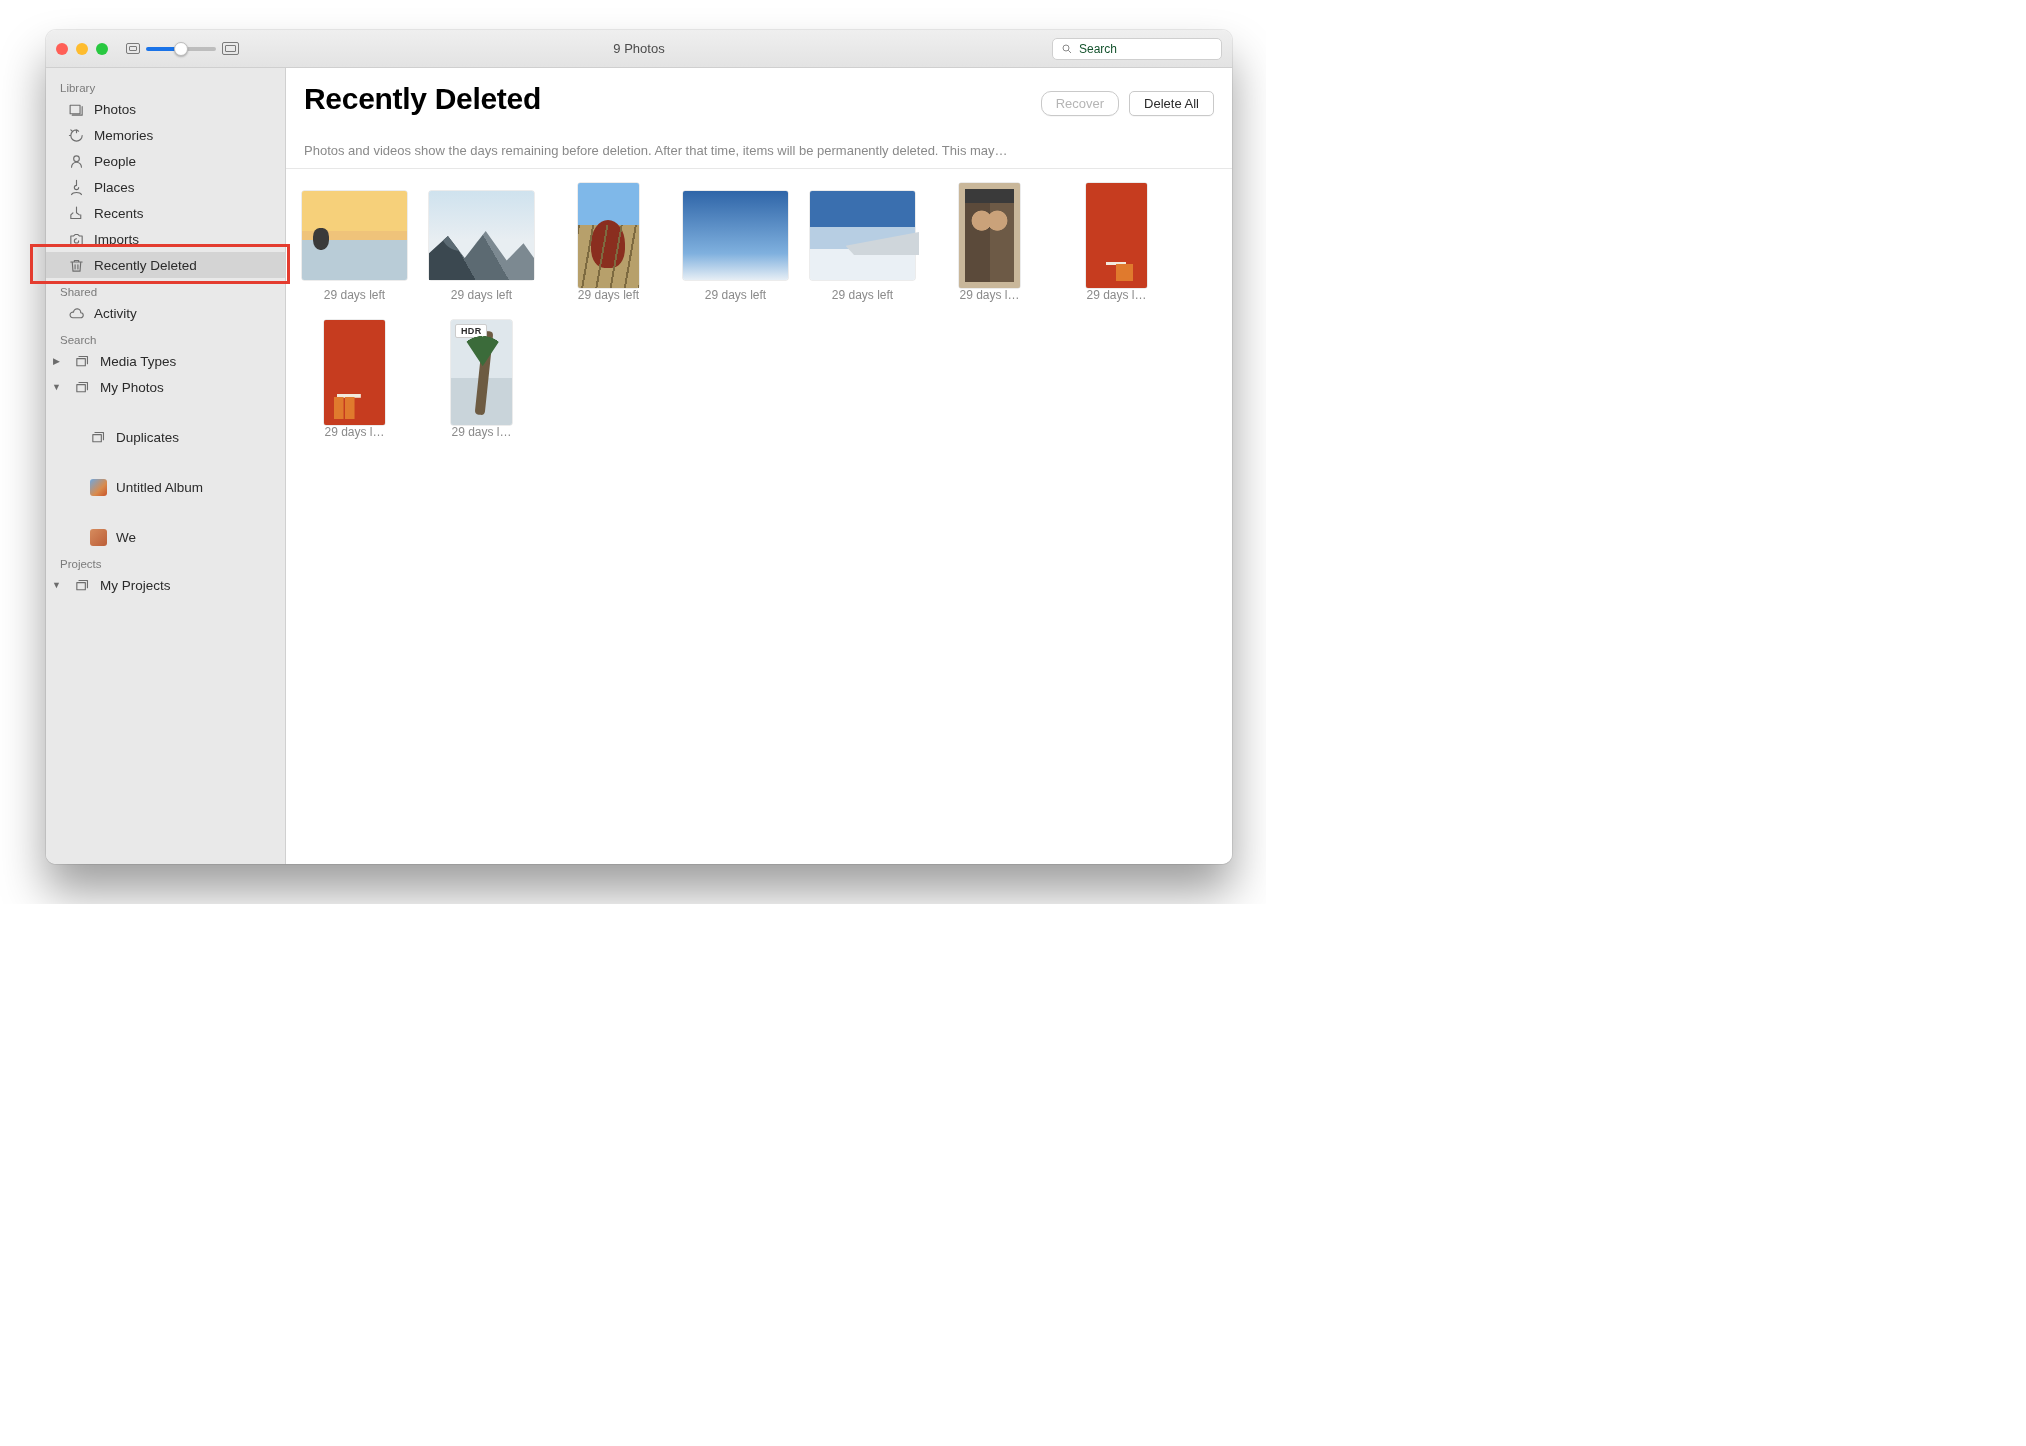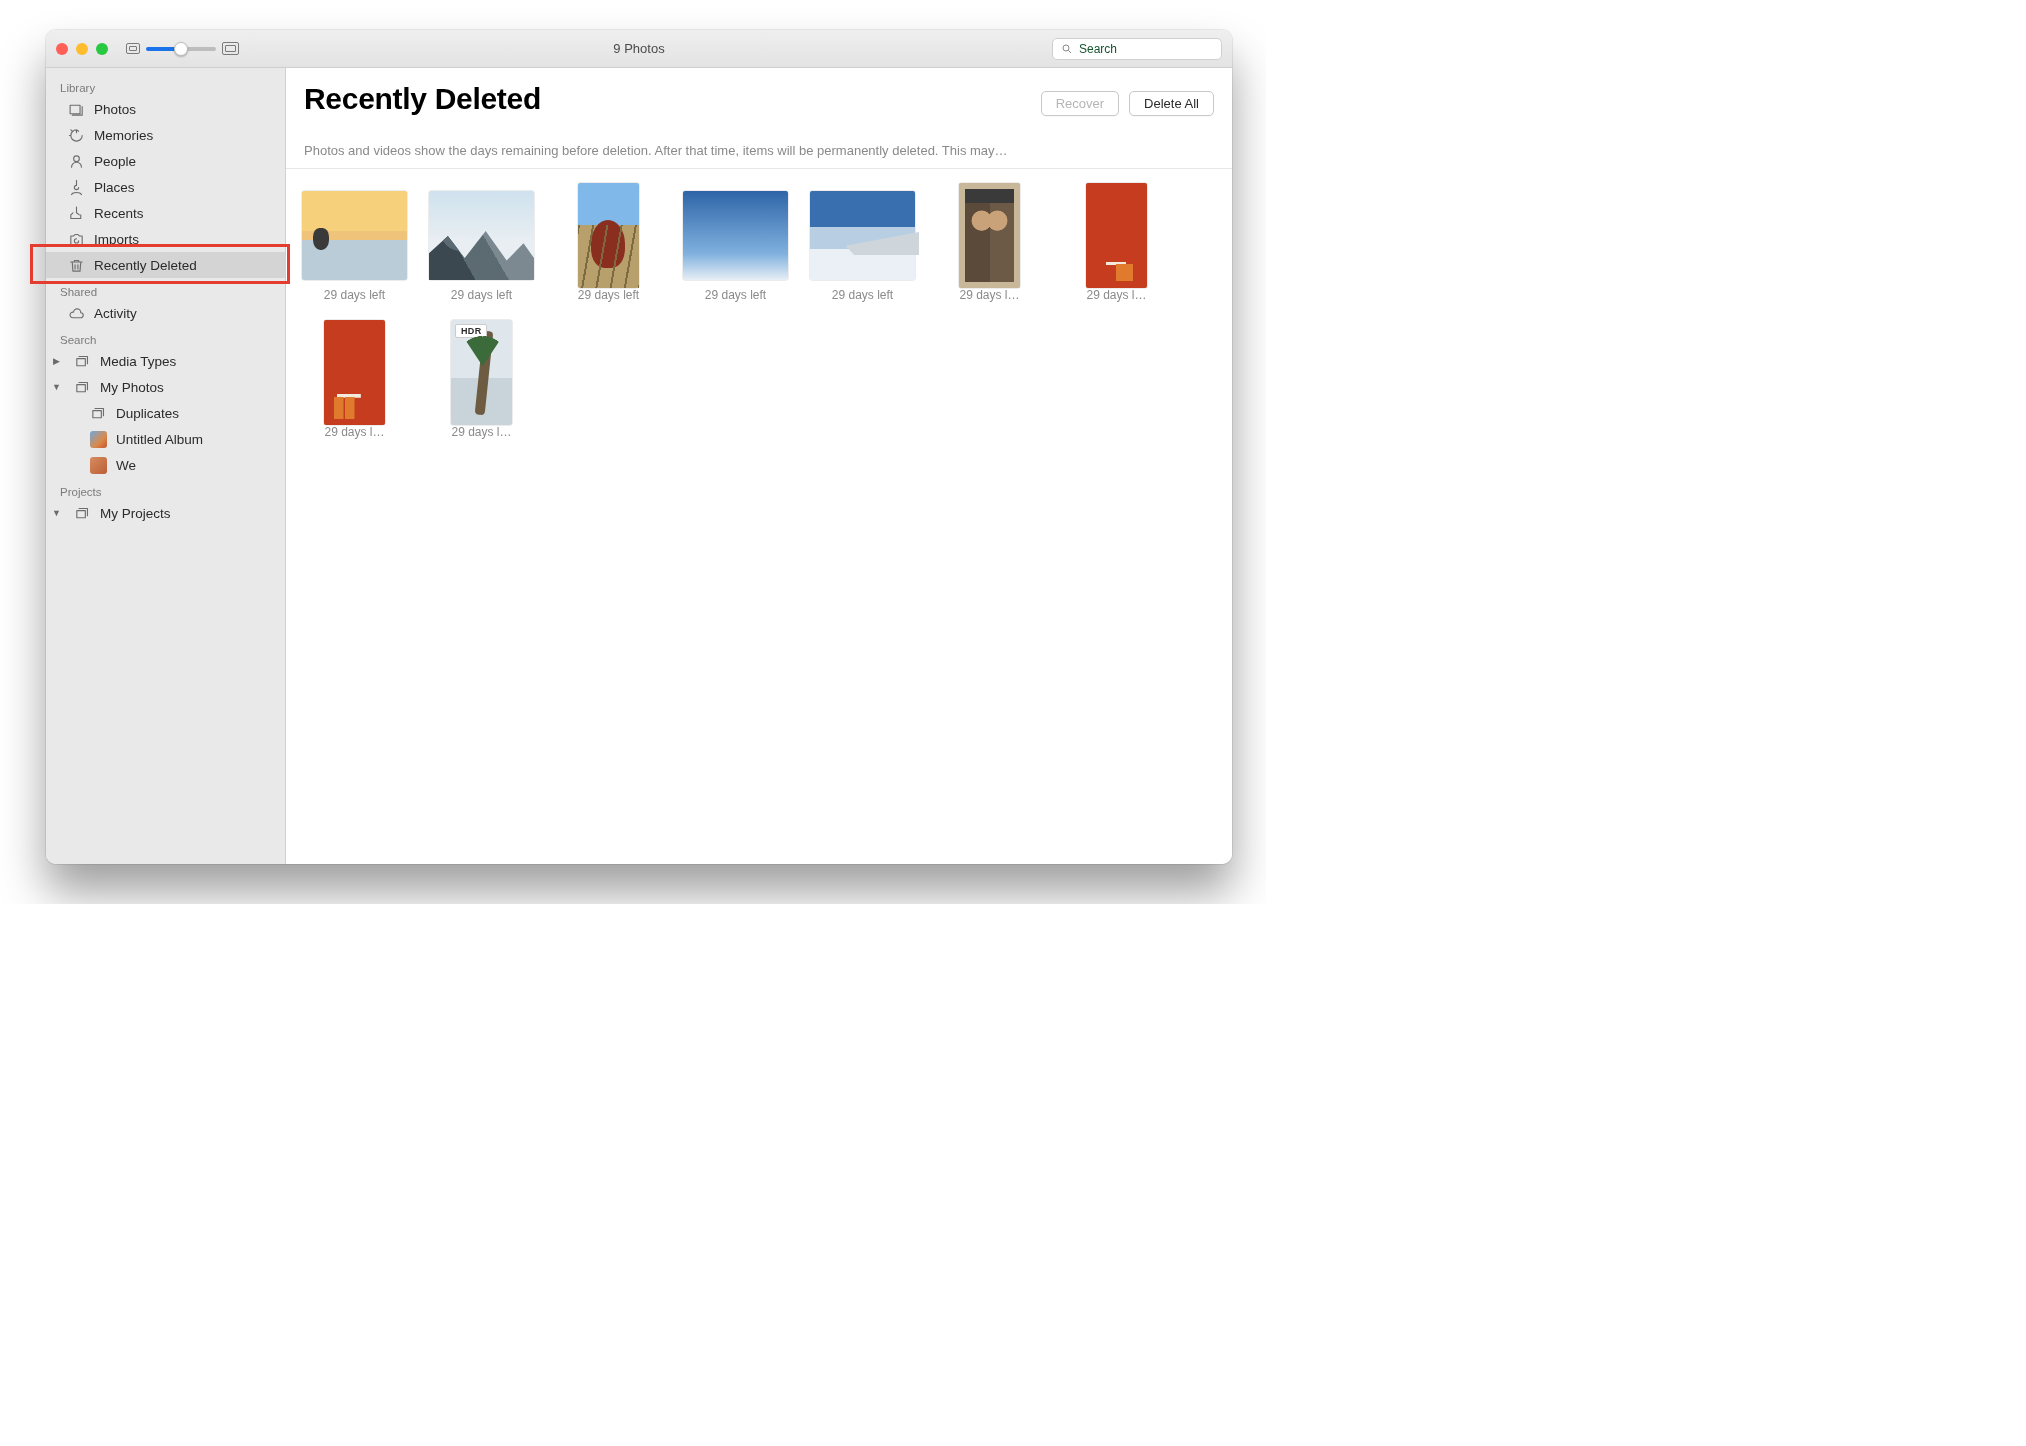--- a/index.html
+++ b/index.html
@@ -97,21 +97,21 @@
     font-size: 11.5px; color: var(--text-label); font-weight:500;
   }
   .sb-item {
     display:flex; align-items:center;
     gap:9px;
     height:26px;
     padding: 0 10px 0 22px;
     cursor: default;
     white-space: nowrap;
   }
-  .sb-item.indent { padding-left: 44px; }
+  .sb-item.indent { padding-left: 44px; margin-top: 24px; }
   .sb-item .disclosure {
     width: 9px; display:inline-flex; justify-content:center; color:#6b6b6b;
     font-size: 9px; margin-left:-16px; margin-right:4px;
   }
   .sb-item.selected { background: var(--selected-bg); }
   .sb-ico { width:17px; height:17px; display:flex; align-items:center; justify-content:center; color:#6d6d6d; flex-shrink:0;}
   .sb-ico svg{width:17px;height:17px;stroke:currentColor;fill:none;stroke-width:1.6;stroke-linecap:round;stroke-linejoin:round;}
   .sb-thumb {
     width:17px;height:17px;border-radius:3px;flex-shrink:0;
     background: linear-gradient(135deg,#6fa7df,#d98b4c 60%,#c9542b);
@@ -141,21 +141,21 @@
   .page-title{
     font-size: 30px; font-weight: 800; letter-spacing:-.3px; color:#000;
   }
   .hdr-buttons{ display:flex; gap:10px; align-items:center; }
   .btn {
     font-size:13px; padding:4px 14px;
     background: var(--btn-bg); border:1px solid var(--btn-border);
     border-radius:5px; color:#2b2b2b;
     box-shadow: 0 1px 0 rgba(0,0,0,.03);
   }
-  .btn.disabled { color:#b5b5b5; }
+  .btn.disabled { color:#b5b5b5;border-radius:10px; }
   .subtext {
     padding: 6px 18px 10px 18px;
     color: var(--text-muted);
     font-size: 13px;
     border-bottom: 1px solid #e7e7e7;
     white-space: nowrap; overflow:hidden; text-overflow: ellipsis; margin-top: 21px;
   }
 
   .grid {
     padding: 14px 16px;

